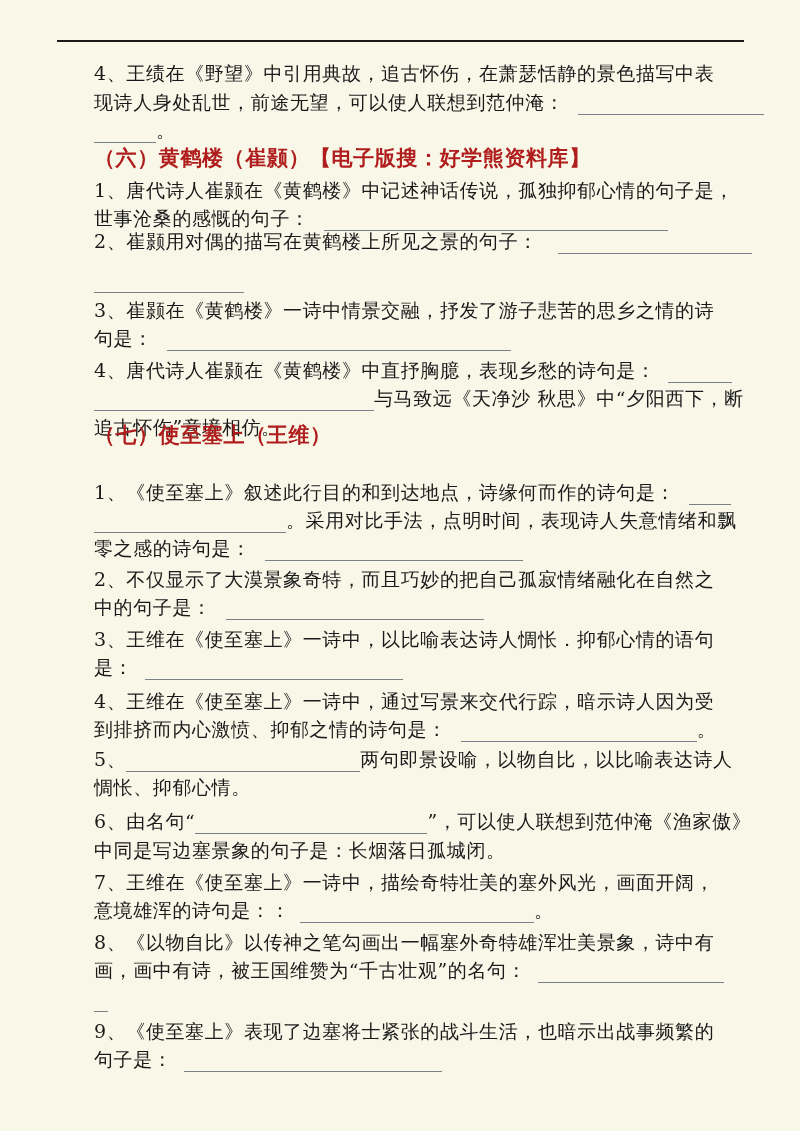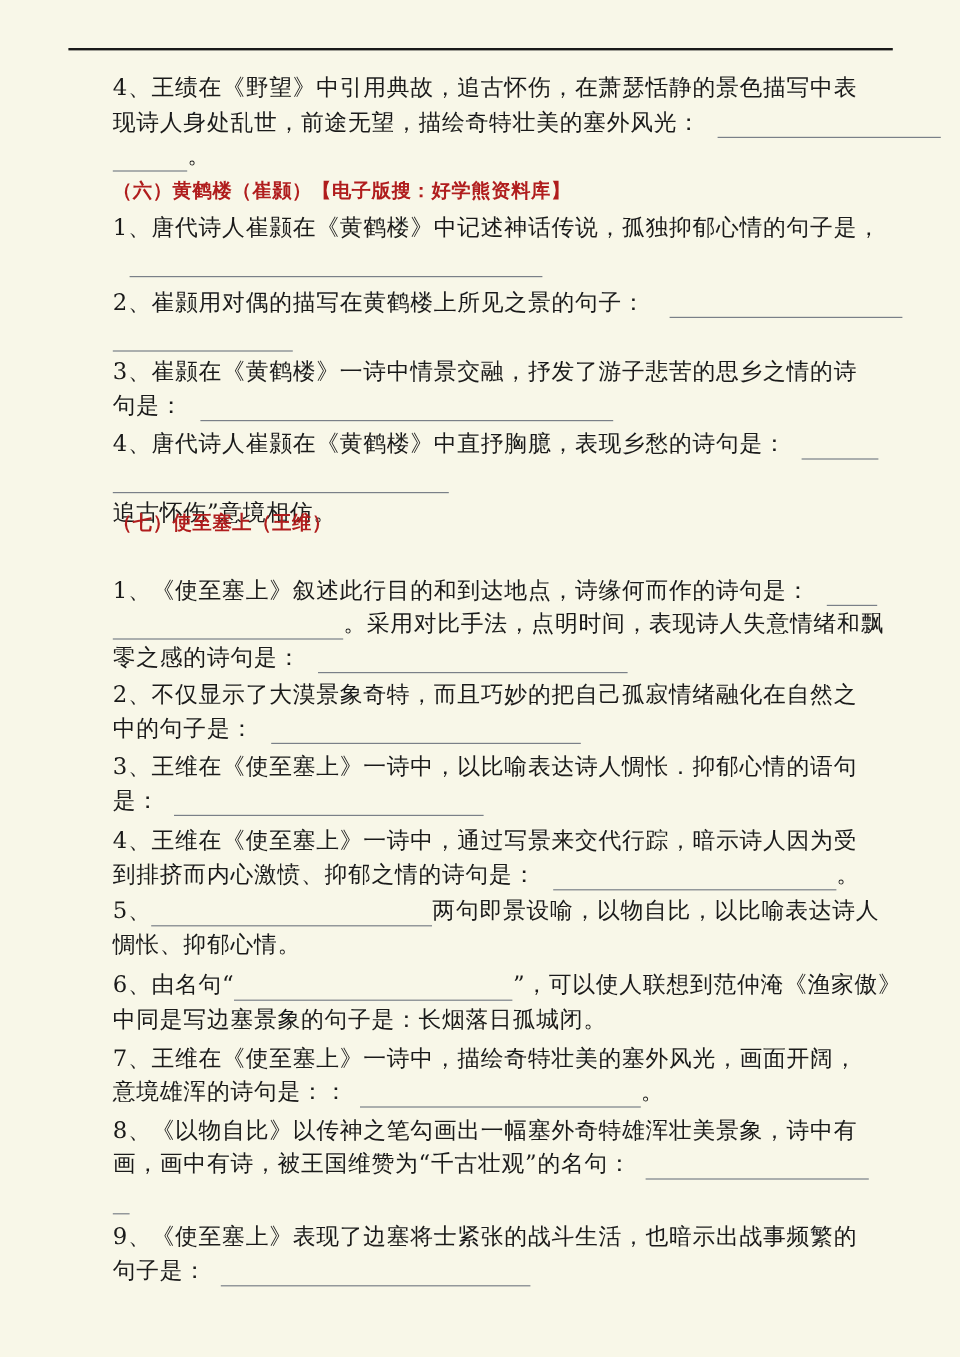--- a/index.html
+++ b/index.html
@@ -10,66 +10,66 @@
     color: #1a1a1a;
     position: relative;
     overflow: hidden;
   }
   .top-rule { position: absolute; left: 57px; top: 40px; width: 687px; height: 2px; background: #1a1a1a; }
   .line {
     position: absolute; left: 58px;
     font-size: 19px; line-height: 26px;
     white-space: nowrap; letter-spacing: 0.6px; margin-left: 36px;
   }
-  .heading { color: #b01d1d; font-weight: bold; font-family: Liberation Sans, sans-serif; font-size: 16px; text-align: right; }
+  .heading { color: #b01d1d; font-weight: bold; font-family: Liberation Mono, monospace; font-size: 21px; text-align: right; }
   .blank {
     display: inline-block; vertical-align: bottom;
     border-bottom: 1.5px solid #7a8088; height: 20px;
   }
 </style>
 </head>
 <body>
 
 <div class="top-rule"></div>
 
 <div class="line" style="top:60px">
   <span>4、</span><span>王绩在《野望》中引用典故，追古怀伤，在萧瑟恬静的景色描写中表</span>
 </div>
 <div class="line" style="top:89px">
-  <span>现诗人身处乱世，前途无望，描绘奇特壮美的塞外风光：</span><span class="blank" style="width:186px;margin-left:14px"></span>
+  <span>现诗人身处乱世，前途无望，可以使人联想到范仲淹：</span><span class="blank" style="width:186px;margin-left:14px"></span>
 </div>
 <div class="line" style="top:117px">
   <span class="blank" style="width:62px"></span><span>。</span>
 </div>
 
 <div class="line heading" style="top:147px">（六）黄鹤楼（崔颢）【电子版搜：好学熊资料库】</div>
 
 <div class="line" style="top:177px">
   <span>1、</span><span>唐代诗人崔颢在《黄鹤楼》中记述神话传说，孤独抑郁心情的句子是，</span>
 </div>
 <div class="line" style="top:205px">
-  <span class="blank" style="width:344px;margin-left:14px"></span>
+  <span>世事沧桑的感慨的句子：</span><span class="blank" style="width:344px;margin-left:14px"></span>
 </div>
-<div class="line" style="top:239px">
+<div class="line" style="top:228px">
   <span>2、</span><span>崔颢用对偶的描写在黄鹤楼上所见之景的句子：</span><span class="blank" style="width:194px;margin-left:20px"></span>
 </div>
 <div class="line" style="top:267px">
   <span class="blank" style="width:150px"></span>
 </div>
 <div class="line" style="top:297px">
   <span>3、</span><span>崔颢在《黄鹤楼》一诗中情景交融，抒发了游子悲苦的思乡之情的诗</span>
 </div>
 <div class="line" style="top:325px">
   <span>句是：</span><span class="blank" style="width:344px;margin-left:14px"></span>
 </div>
 <div class="line" style="top:357px">
   <span>4、</span><span>唐代诗人崔颢在《黄鹤楼》中直抒胸臆，表现乡愁的诗句是：</span><span class="blank" style="width:64px;margin-left:12px"></span>
 </div>
 <div class="line" style="top:385px">
-  <span class="blank" style="width:280px"></span>
+  <span class="blank" style="width:280px"></span><span>与马致远《天净沙 秋思》中“夕阳西下，断</span>
 </div>
 <div class="line" style="top:414px">
   <span>追古怀伤”意境相仿。</span>
 </div>
 
 <div class="line heading" style="top:424px">（七）使至塞上（王维）</div>
 
 <div class="line" style="top:479px">
   <span>1、</span><span>《使至塞上》叙述此行目的和到达地点，诗缘何而作的诗句是：</span><span class="blank" style="width:42px;margin-left:14px"></span>
 </div>

